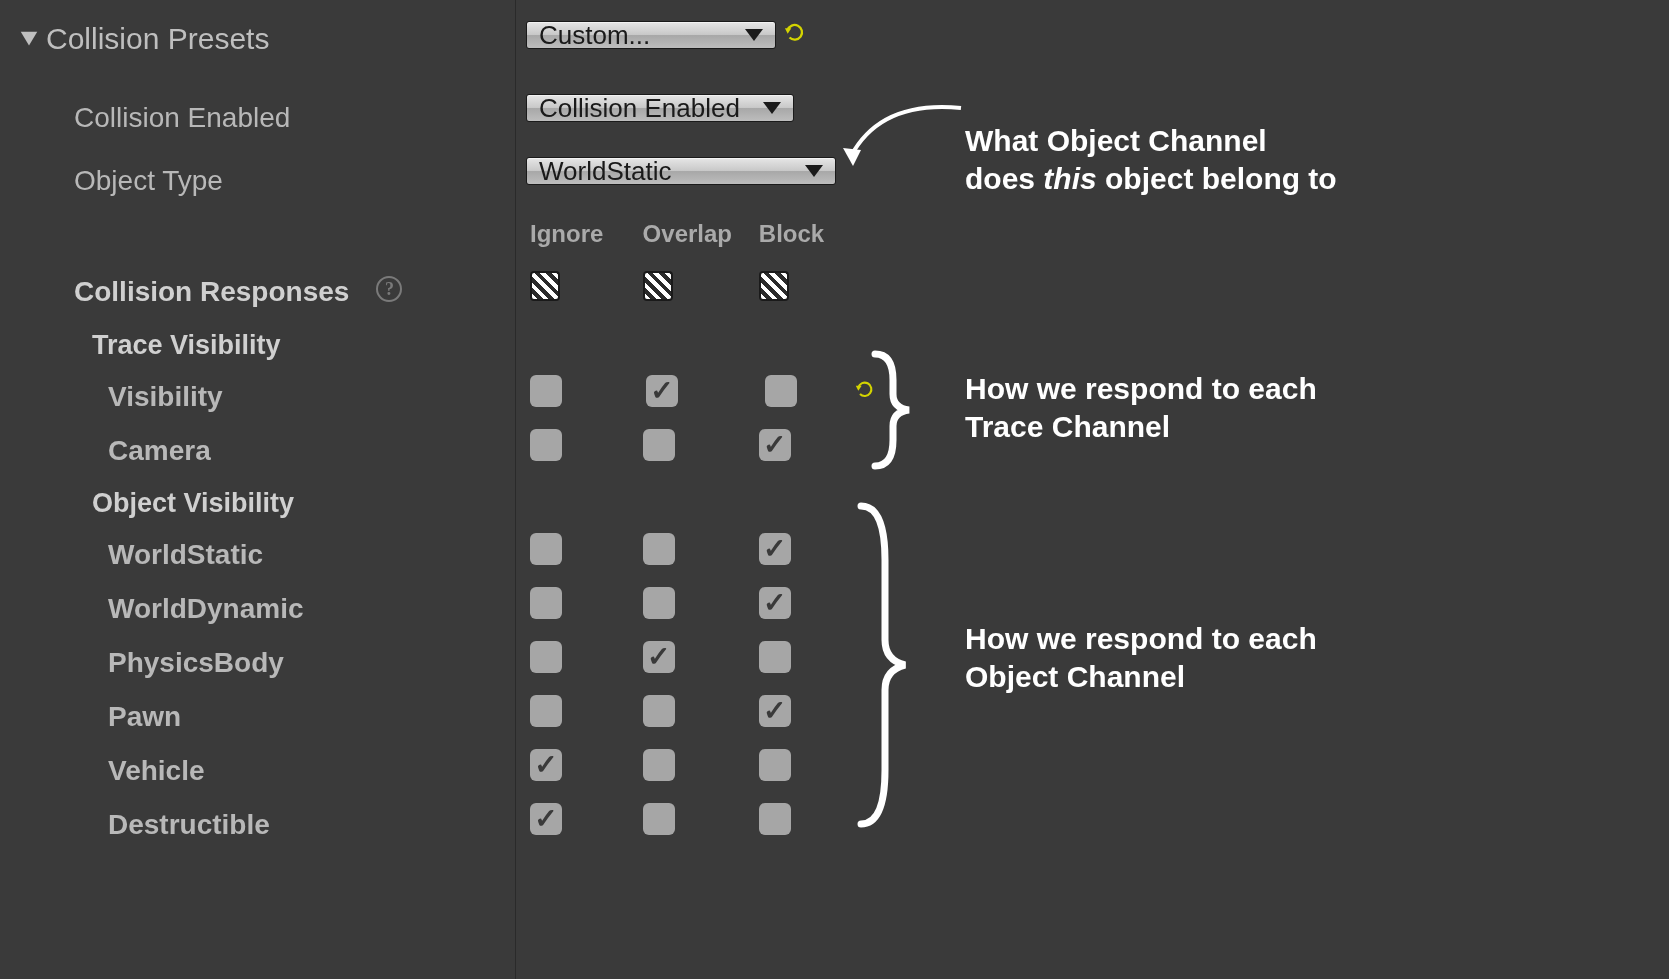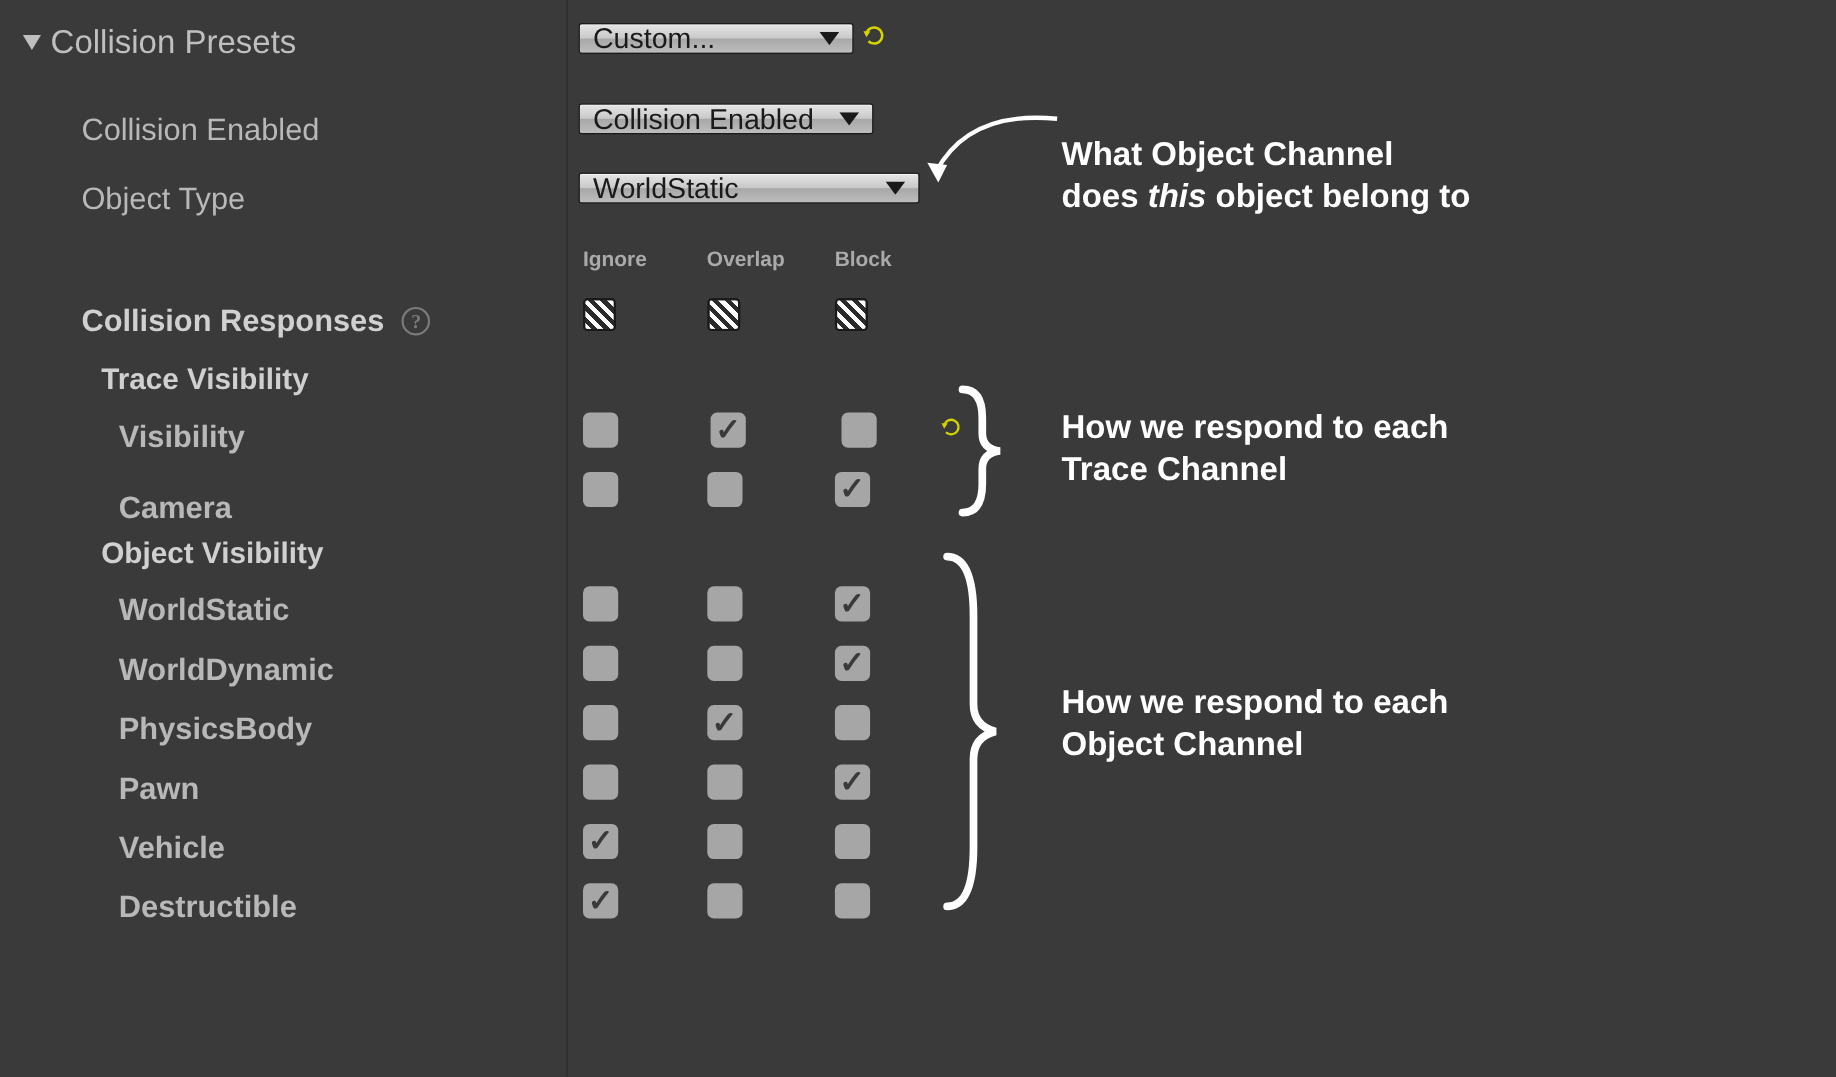--- a/index.html
+++ b/index.html
@@ -62,22 +62,22 @@
     font-size: 28px;
     color: #b8b8b8;
     padding-left: 56px;
   }
   .prop-label-bold {
     font-weight: bold;
     font-size: 28px;
     color: #d0d0d0;
     padding-left: 56px;
     display: flex;
-    align-items: center;
-    gap: 10px;
+    align-items: flex-start;
+    gap: 21px;
   }
   .sub-header {
     font-weight: bold;
     font-size: 27px;
     color: #d0d0d0;
     padding-left: 74px;
   }
   .channel-label {
     font-size: 28px;
     color: #b8b8b8;
@@ -132,21 +132,21 @@
   
   .col-headers {
     display: flex;
     height: 48px;
     align-items: flex-end;
     padding-bottom: 4px;
     margin-bottom: 6px;
   }
   .col-h {
     width: 130px;
-    font-size: 19px;
+    font-size: 24px;
     color: #aaaaaa;
     font-weight: bold;
   }
   .col-h:first-child { padding-left: 4px; }
 
   
   .cb-row {
     display: flex;
     align-items: center;
     height: 54px;
@@ -245,21 +245,21 @@
     </div>
 
     <div class="row" style="height:50px">
       <span class="sub-header">Trace Visibility</span>
     </div>
 
     <div id="trace-labels">
         <div class="row" style="height: 54px;">
           <span class="channel-label">Visibility</span>
         </div>
-        <div class="row" style="height: 54px; align-items: flex-end;">
+        <div class="row" style="height: 54px;">
           <span class="channel-label">Camera</span>
         </div>
       </div>
 
     <div class="row" style="height:50px">
       <span class="sub-header">Object Visibility</span>
     </div>
 
     <div id="object-labels">
         <div class="row" style="height: 54px;">

